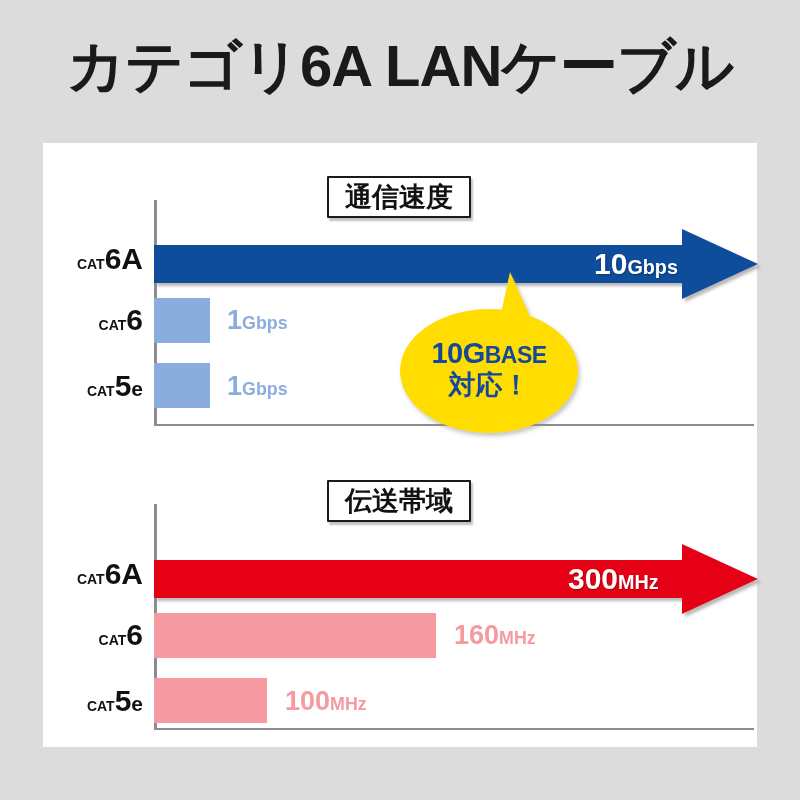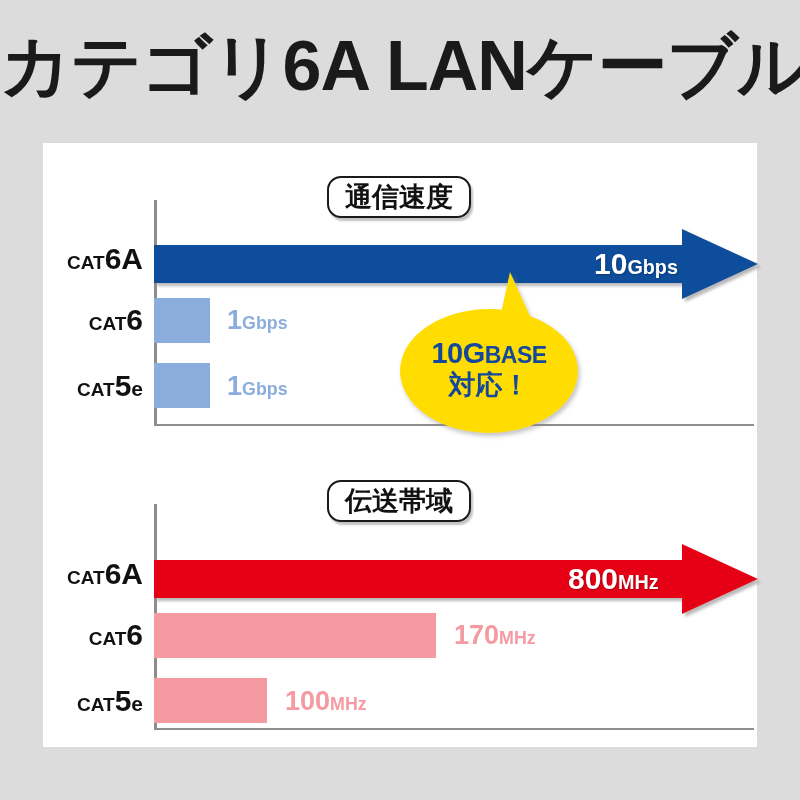--- a/index.html
+++ b/index.html
@@ -21,21 +21,21 @@
     height: 800px;
   }
 
   
   .page-title {
     position: absolute;
     left: 0;
     top: 36px;
     width: 800px;
     text-align: center;
-    font-size: 70px;
+    font-size: 58px;
     font-weight: bold;
     color: #1a1a1a;
     letter-spacing: -1px;
     line-height: 60px;
     white-space: nowrap;
   }
 
   
   .panel {
     position: absolute;
@@ -62,21 +62,21 @@
   .cat-label {
     position: absolute;
     right: 0;
     text-align: right;
     color: #111111;
     white-space: nowrap;
     font-weight: bold;
     line-height: 1;
   }
   .cat-label .small {
-    font-size: 19px;
+    font-size: 14px;
     font-weight: bold;
     letter-spacing: 0px;
   }
   .cat-label .big {
     font-size: 30px;
     font-weight: bold;
   }
   .cat-label .mid {
     font-size: 21px;
     font-weight: bold;
@@ -105,21 +105,21 @@
     font-size: 30px;
     text-shadow: 1px 1px 2px rgba(0,0,0,0.28);
   }
   .val-blue  { color: #8badde; font-size: 27px; }
   .val-pink  { color: #f49aa0; font-size: 27px; }
 
   
   .pill {
     position: absolute;
     border: 2px solid #1a1a1a;
-    border-radius: 14px;
+    border-radius: 1px;
     background: #ffffff;
     color: #111111;
     font-size: 27px;
     font-weight: bold;
     text-align: center;
     line-height: 38px;
     height: 38px;
     box-shadow: 2px 3px 2px rgba(120,120,120,0.45);
     white-space: nowrap;
   }
@@ -230,29 +230,29 @@
       <svg class="arrow-svg" width="610" height="70" viewBox="0 0 610 70">
         <defs>
           <filter id="shC" x="-10%" y="-10%" width="130%" height="130%">
             <feDropShadow dx="3" dy="3" stdDeviation="1.6" flood-color="#7d7d7d" flood-opacity="0.55"></feDropShadow>
           </filter>
         </defs>
         <polygon filter="url(#shC)" points="0,16 528,16 528,0 604,35 528,70 528,54 0,54" fill="#e60019"></polygon>
       </svg>
     </div>
 
-    <div class="val val-on-arrow" style="left:525px; top:122px;"><span>800</span><span class="unit">MHz</span></div>
+    <div class="val val-on-arrow" style="left:525px; top:122px;"><span>300</span><span class="unit">MHz</span></div>
 
     <div class="cat-label" style="left:0px; top:178px; width:100px; height:30px;">
       <span class="small">CAT</span><span class="big">6</span>
     </div>
 
     <div class="bar" style="left:111px; top:171px; width:282px; height:45px; background:#f49aa0;"></div>
 
-    <div class="val val-pink" style="left:411px; top:180px;"><span>170</span><span class="unit">MHz</span></div>
+    <div class="val val-pink" style="left:411px; top:180px;"><span>160</span><span class="unit">MHz</span></div>
 
     <div class="cat-label" style="left:0px; top:244px; width:100px; height:30px;">
       <span class="small">CAT</span><span class="big">5</span><span class="mid">e</span>
     </div>
 
     <div class="bar" style="left:111px; top:236px; width:113px; height:45px; background:#f49aa0;"></div>
 
     <div class="val val-pink" style="left:242px; top:246px;"><span>100</span><span class="unit">MHz</span></div>
 
   </div>

